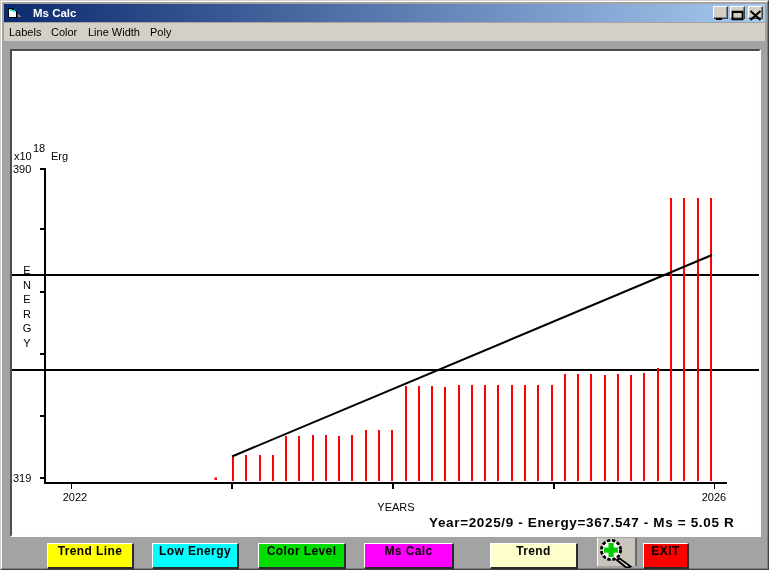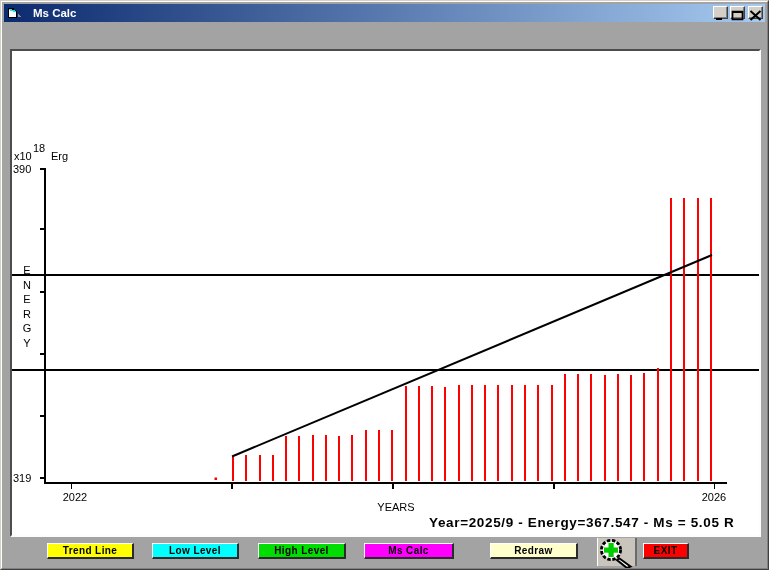--- a/index.html
+++ b/index.html
@@ -9,21 +9,21 @@
 #title{position:absolute;left:4px;top:4px;right:4px;height:18px;
  background:linear-gradient(to right,#0c2a6e,#a6caf0);}
 #title .cap{position:absolute;left:29px;top:3px;color:#fff;font-weight:bold;font-size:11.5px}
 .wbtn{position:absolute;top:2px;width:15px;height:13px;background:#d4d0c8;
  border-top:1px solid #fff;border-left:1px solid #fff;border-right:1px solid #404040;border-bottom:1px solid #404040;
  box-shadow: inset -1px -1px 0 #808080;}
 #menubar{position:absolute;left:4px;top:23px;right:4px;height:18px;background:#d4d0c8;font-size:11px;color:#000}
 #menubar span{position:absolute;top:3px}
 #panel{position:absolute;left:10px;top:49px;width:751px;height:488px;background:#fff;
  border-top:2px solid #4d4d4d;border-left:2px solid #4d4d4d;border-right:2px solid #fdfdfd;border-bottom:2px solid #fdfdfd;}
-.btn{position:absolute;top:543px;height:16px;text-align:center;font-weight:bold;font-size:10px;color:#000;
+.btn{position:absolute;top:543px;height:26px;text-align:center;font-weight:bold;font-size:12px;color:#000;
  border-top:1px solid #fff;border-left:1px solid #fff;border-right:2px solid #2a2a2a;border-bottom:2px solid #2a2a2a;
  line-height:14px;letter-spacing:0.4px}
 </style></head><body>
 <div id="win">
  <div class="fr" id="f1"></div>
     <div class="fr" id="f2"></div>
  <div id="title">
   <svg style="position:absolute;left:4px;top:4px" width="14" height="10" viewBox="0 0 14 10" shape-rendering="crispEdges">
     <rect x="0" y="0" width="6" height="1" fill="#000"></rect>
     <rect x="0" y="1" width="1" height="1" fill="#000"></rect>
@@ -53,20 +53,26 @@
     <svg width="13" height="11" viewBox="0 0 13 11">
           <path d="M1.5 1.5 h10 v8 h-10 z" fill="none" stroke="#000" stroke-width="1.7"></path>
           <rect x="1" y="1" width="11" height="2" fill="#000"></rect>
         </svg>
   </div>
   <div class="wbtn" style="left:744px">
     <svg width="13" height="11" viewBox="0 0 13 11">
           <path d="M1.5 1 L11.5 10 M11.5 1 L1.5 10" stroke="#000" stroke-width="2"></path>
         </svg>
   </div>
+ </div>
+ <div id="menubar">
+  <span style="left:5px">Labels</span>
+      <span style="left:47px">Color</span>
+  <span style="left:84px">Line Width</span>
+      <span style="left:146px">Poly</span>
  </div>
  <div id="panel"></div>
  <svg style="position:absolute;left:12px;top:51px" width="747" height="484" viewBox="12 51 747 484">
   <g shape-rendering="crispEdges" stroke="#000" stroke-width="2">
         <line x1="12" y1="275" x2="759" y2="275"></line>
   <line x1="12" y1="370" x2="759" y2="370"></line>
   <line x1="45" y1="168" x2="45" y2="484"></line>
   <line x1="44" y1="483" x2="727" y2="483"></line>
       </g>
 <line x1="39.5" y1="169" x2="45" y2="169" stroke="#000" stroke-width="1.6" shape-rendering="crispEdges"></line>
@@ -135,24 +141,24 @@
 <text x="27" y="288.5">N</text>
 <text x="27" y="303">E</text>
 <text x="27" y="317.5">R</text>
 <text x="27" y="332">G</text>
 <text x="27" y="346.5">Y</text>
    </g>
    <text x="429" y="526.5" font-weight="bold" font-size="13.5px" letter-spacing="0.65">Year=2025/9 - Energy=367.547 - Ms = 5.05 R</text>
   </g>
  </svg>
  <div class="btn" style="left:47px;width:87px;background:#ffff00">Trend Line</div>
- <div class="btn" style="left:152px;width:87px;background:#00ffff">Low Level</div>
- <div class="btn" style="left:258px;width:88px;background:#00dd00">High Level</div>
+ <div class="btn" style="left:152px;width:87px;background:#00ffff">Low Energy</div>
+ <div class="btn" style="left:258px;width:88px;background:#00dd00">Color Level</div>
  <div class="btn" style="left:364px;width:90px;background:#ff00ff">Ms Calc</div>
- <div class="btn" style="left:490px;width:88px;background:#ffffcc">Redraw</div>
+ <div class="btn" style="left:490px;width:88px;background:#ffffcc">Trend</div>
  <div style="position:absolute;left:597px;top:538px;width:40px;height:28px;background:#c9c5bd;border-left:1px solid #fff;border-right:2px solid #6a6a6a"></div>
  <svg style="position:absolute;left:598px;top:537px" width="38" height="31" viewBox="0 0 38 31">
    <path d="M21.5 21.5 L32.5 29.5 L29 31 L19 23 Z" fill="#fff" stroke="#000" stroke-width="2"></path>
    <circle cx="13" cy="13" r="9.6" fill="#fff" stroke="#000" stroke-width="2.8" stroke-dasharray="3.4 1.7"></circle>
    <rect x="10.5" y="6" width="5.2" height="14" fill="#00cc00"></rect>
    <rect x="6" y="10.5" width="14" height="5.2" fill="#00cc00"></rect>
  </svg>
  <div class="btn" style="left:643px;width:46px;background:#ff0000">EXIT</div>
 </div>
 

